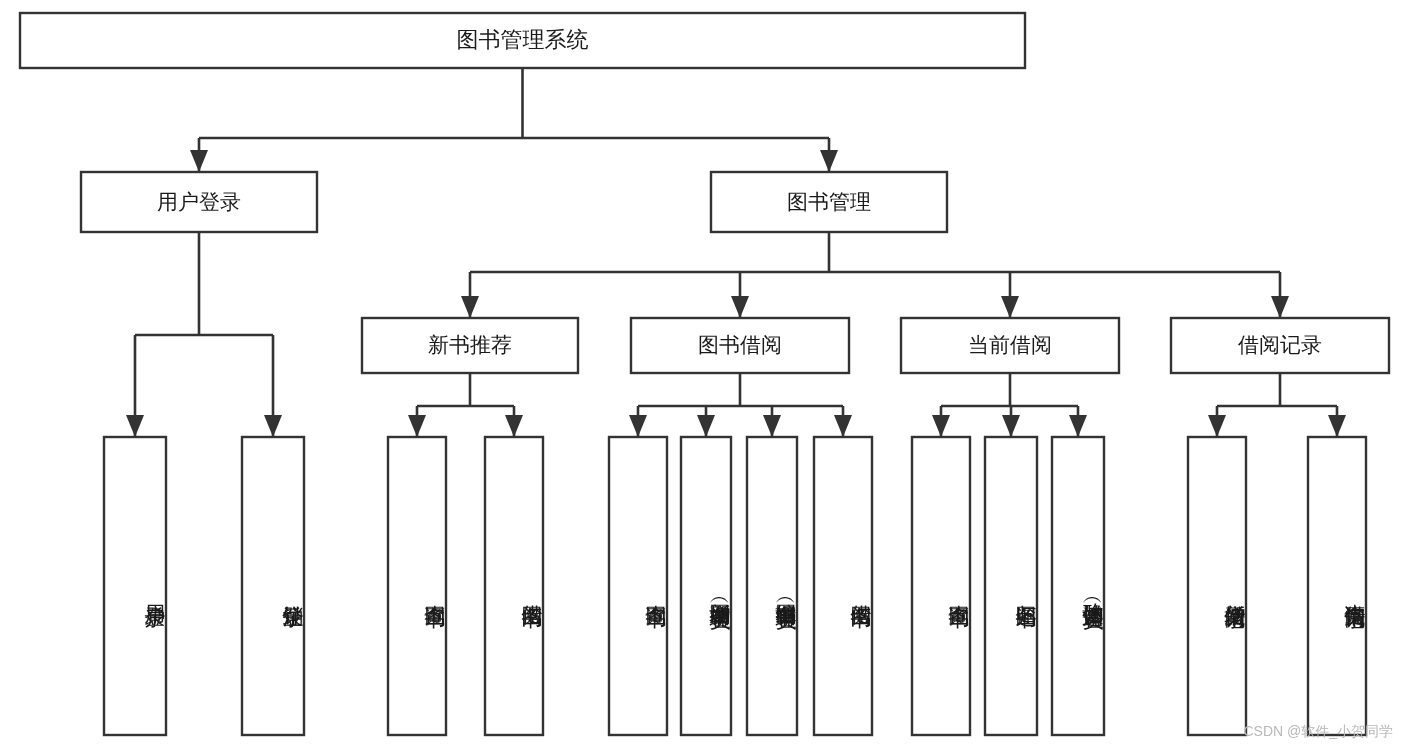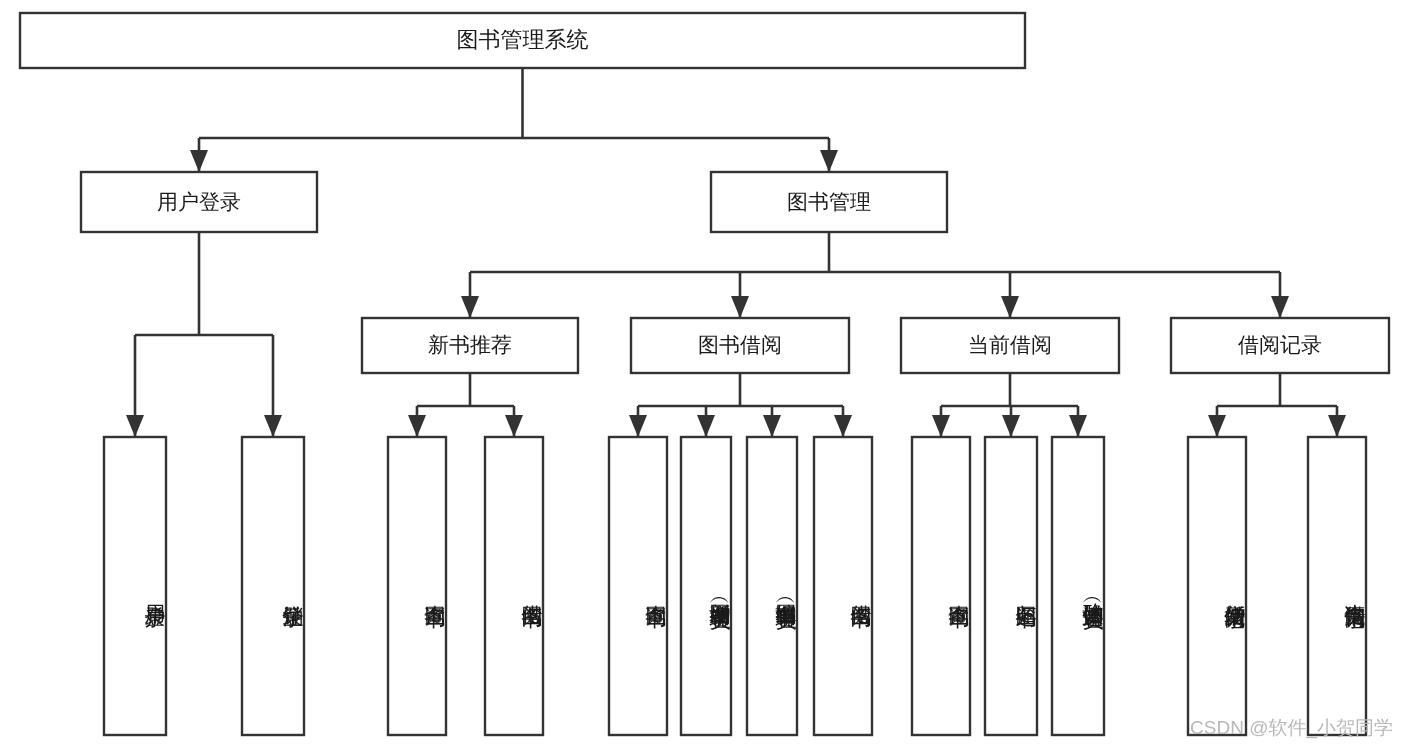--- a/index.html
+++ b/index.html
@@ -66,21 +66,21 @@
     align-items: flex-start;
     justify-content: center;
     white-space: nowrap;
     pointer-events: none;
   }
   .watermark {
     position: absolute;
     right: 12px;
     bottom: 6px;
     font-family: "Liberation Sans", "DejaVu Sans", sans-serif;
-    font-size: 19px;
+    font-size: 14px;
     color: #b8b8b8;
     white-space: nowrap;
     pointer-events: none;
   }
 </style>
 </head>
 <body>
 
 <div id="diagram-root">
 

